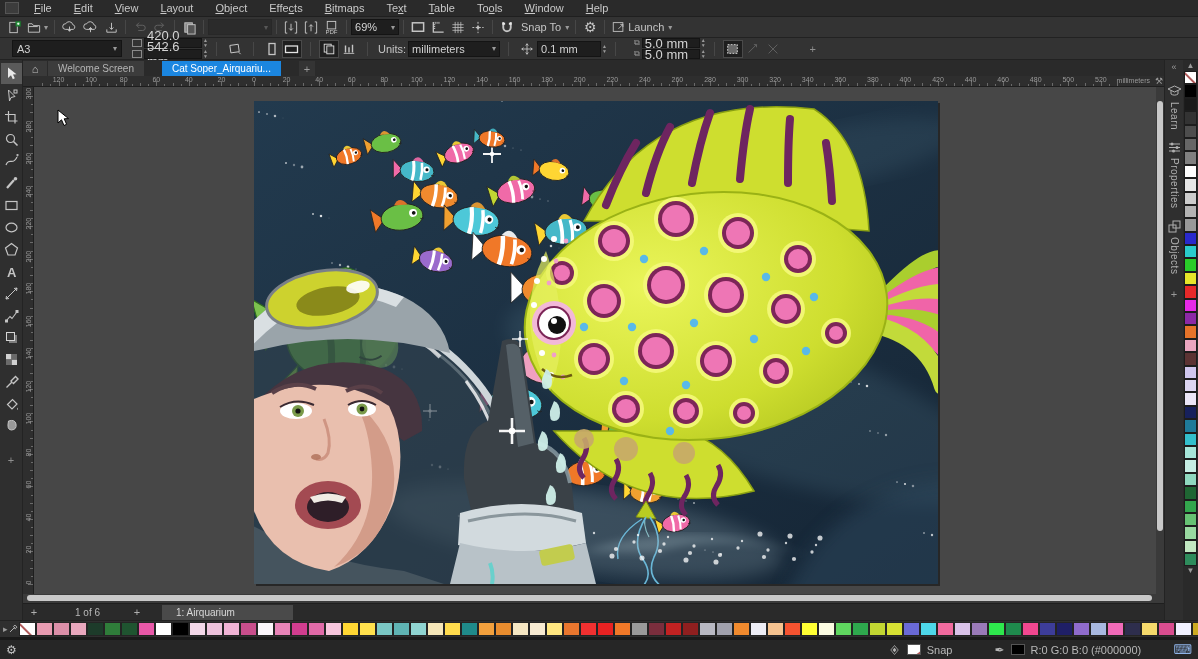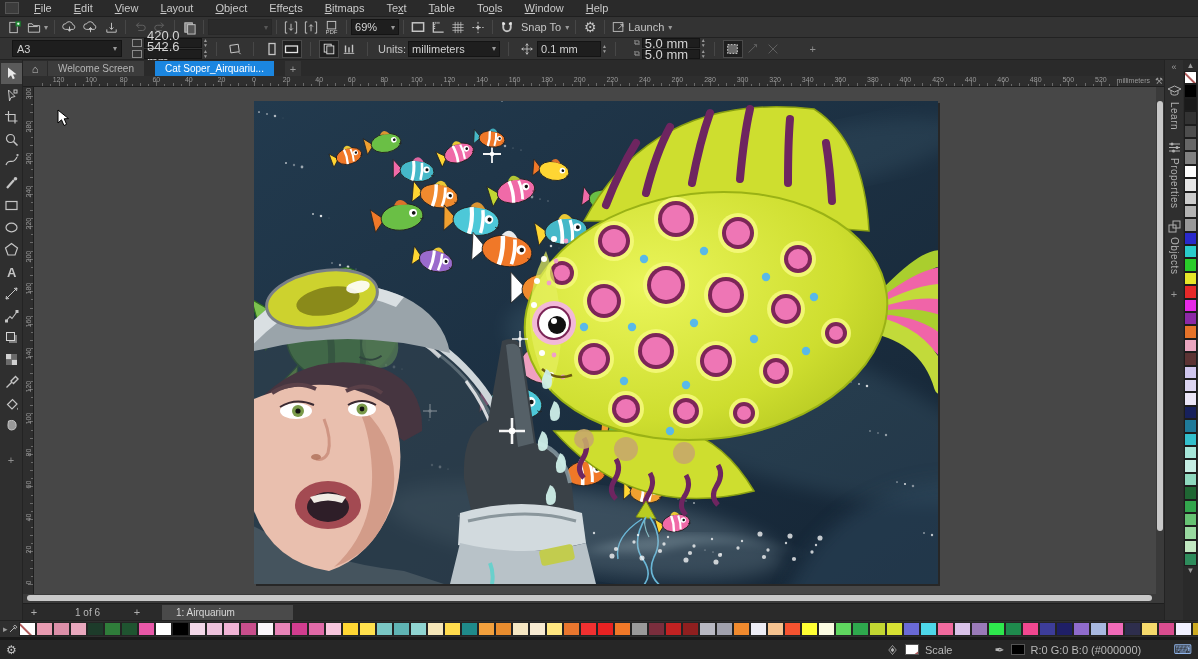--- a/index.html
+++ b/index.html
@@ -39,21 +39,21 @@
   #main { flex:1; display:flex; min-height:0; }
   #toolbox { width:23px; background:#2f2f2f; border-right:1px solid #232323; display:flex; flex-direction:column; align-items:center; padding-top:3px; }
   .tool { width:21px; height:21px; display:flex; align-items:center; justify-content:center; margin-bottom:1px; }
   .tool.sel { background:#5a5a5a; }
   .tool svg { display:block; }
   #centercol { flex:1; display:flex; flex-direction:column; min-width:0; }
 
   
   #tabbar { height:16px; background:#2a2a2a; display:flex; align-items:flex-end; }
   .home-tab { width:24px; height:15px; display:flex; align-items:center; justify-content:center; color:#bdbdbd; background:#3a3a3a; margin-right:1px; }
-  .doc-tab { height:15px; padding:0 10px; display:flex; align-items:center; font-size:10px; background:#3c3c3c; color:#b5b5b5; margin-right:11px; }
+  .doc-tab { height:15px; padding:0 10px; display:flex; align-items:center; font-size:10px; background:#3c3c3c; color:#b5b5b5; margin-right:18px; }
   .doc-tab.active { background:#1b86e0; color:#fff; }
   .newtab { width:16px; height:15px; display:flex; align-items:center; justify-content:center; color:#9a9a9a; background:#343434; }
 
   
   #hruler { height:11px; background:#2e2e2e; border-bottom:1px solid #1e1e1e; position:relative; overflow:hidden; }
   .htick { position:absolute; bottom:0; width:1px; background:#6a6a6a; }
   .hlabel { position:absolute; top:0; font-size:7px; color:#9a9a9a; transform:translateX(-50%); }
   #ruler-unit { position:absolute; right:14px; top:1px; font-size:7px; color:#9a9a9a; }
   #ruler-gear { position:absolute; right:1px; top:0; font-size:9px; color:#9a9a9a; }
 
@@ -1527,21 +1527,21 @@
   <div id="statusgap"></div>
 
   <div id="statusbar">
     <span style="font-size:12px;color:#c5c5c5">⚙</span>
     <div id="status-right">
       <svg width="13" height="12" viewBox="0 0 16 16">
           <path d="M8 2l5 6-5 6-5-6z" fill="none" stroke="#b5b5b5"></path>
           <path d="M8 5l2.5 3L8 11 5.5 8z" fill="#b5b5b5"></path>
         </svg>
       <span class="mini-swatch mini-none"></span>
-      <span>Scale</span>
+      <span>Snap</span>
       <span style="width:30px"></span>
       <span style="font-size:12px;color:#b5b5b5">✒</span>
       <span class="mini-swatch" style="background:#000"></span>
       <span>R:0 G:0 B:0 (#000000)</span>
       <span class="kbd-icon">⌨</span>
     </div>
   </div>
 </div>
 
 </body></html>

